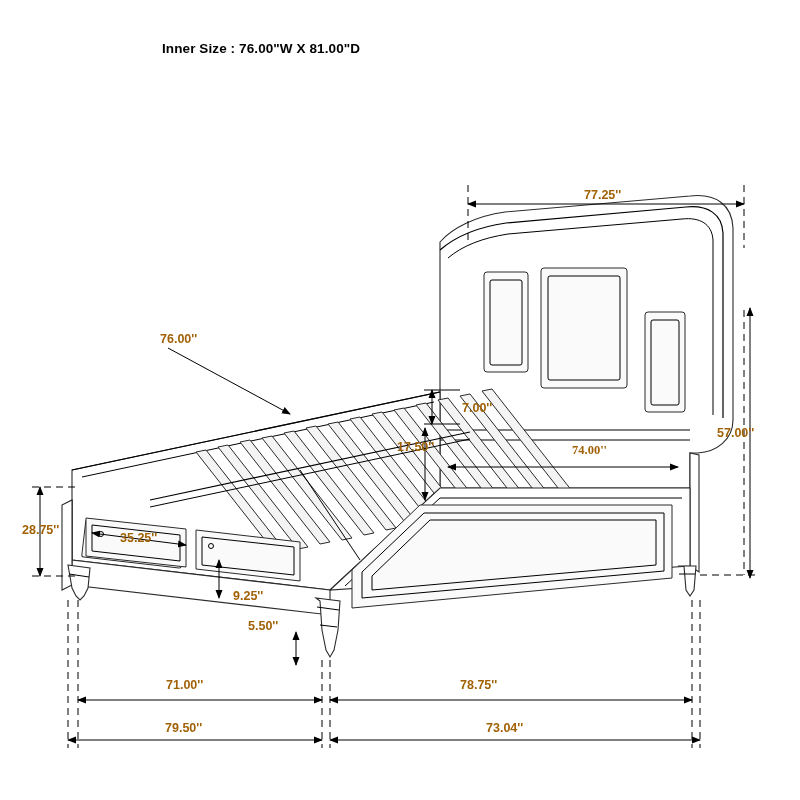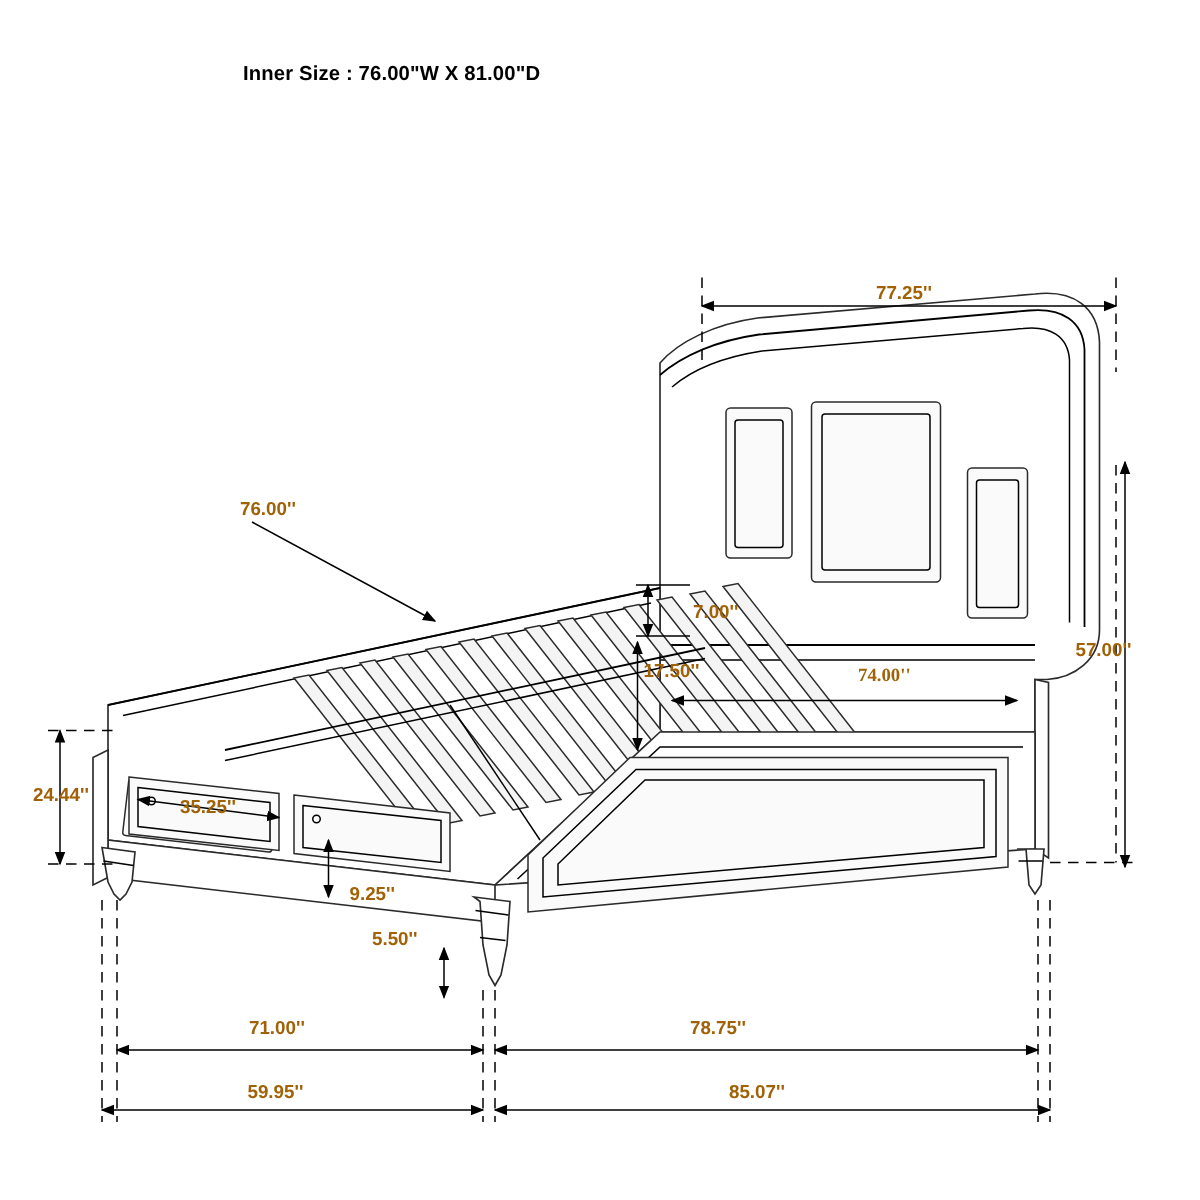--- a/index.html
+++ b/index.html
@@ -179,24 +179,24 @@
     <line class="ln dash" x1="68" y1="600" x2="68" y2="748"></line>
     <line class="ln thin" x1="68" y1="740" x2="322" y2="740" marker-start="url(#ah2)" marker-end="url(#ah)"></line>
     <line class="ln thin" x1="330" y1="740" x2="700" y2="740" marker-start="url(#ah2)" marker-end="url(#ah)"></line>
     <line class="ln dash" x1="700" y1="600" x2="700" y2="748"></line>
   </svg>
 
   <div class="dim" style="left:584px; top:188px;">77.25''</div>
   <div class="dim" style="left:118px; top:332px;margin-left:42px;">76.00''</div>
   <div class="dim" style="left:717px; top:426px;">57.00''</div>
   <div class="dim" style="left:462px; top:401px;">7.00''</div>
-  <div class="dim" style="left:397px; top:440px;margin-left:32px;">17.50''</div>
+  <div class="dim" style="left:397px; top:440px;">17.50''</div>
   <div class="dim" style="left:572px; top:443px;font-family:Liberation Serif, serif;">74.00''</div>
-  <div class="dim" style="left:22px;  top:523px;">24.44''</div>
+  <div class="dim" style="left:22px;  top:523px;">28.75''</div>
   <div class="dim" style="left:120px; top:531px;">35.25''</div>
   <div class="dim" style="left:233px; top:579px;margin-top:10px;">9.25''</div>
   <div class="dim" style="left:248px; top:619px;">5.50''</div>
   <div class="dim" style="left:166px; top:678px;">71.00''</div>
   <div class="dim" style="left:460px; top:678px;">78.75''</div>
-  <div class="dim" style="left:165px; top:721px;">59.95''</div>
-  <div class="dim" style="left:486px; top:721px;">85.07''</div>
+  <div class="dim" style="left:165px; top:721px;">79.50''</div>
+  <div class="dim" style="left:486px; top:721px;">73.04''</div>
 
 </div>
 
 </body></html>

